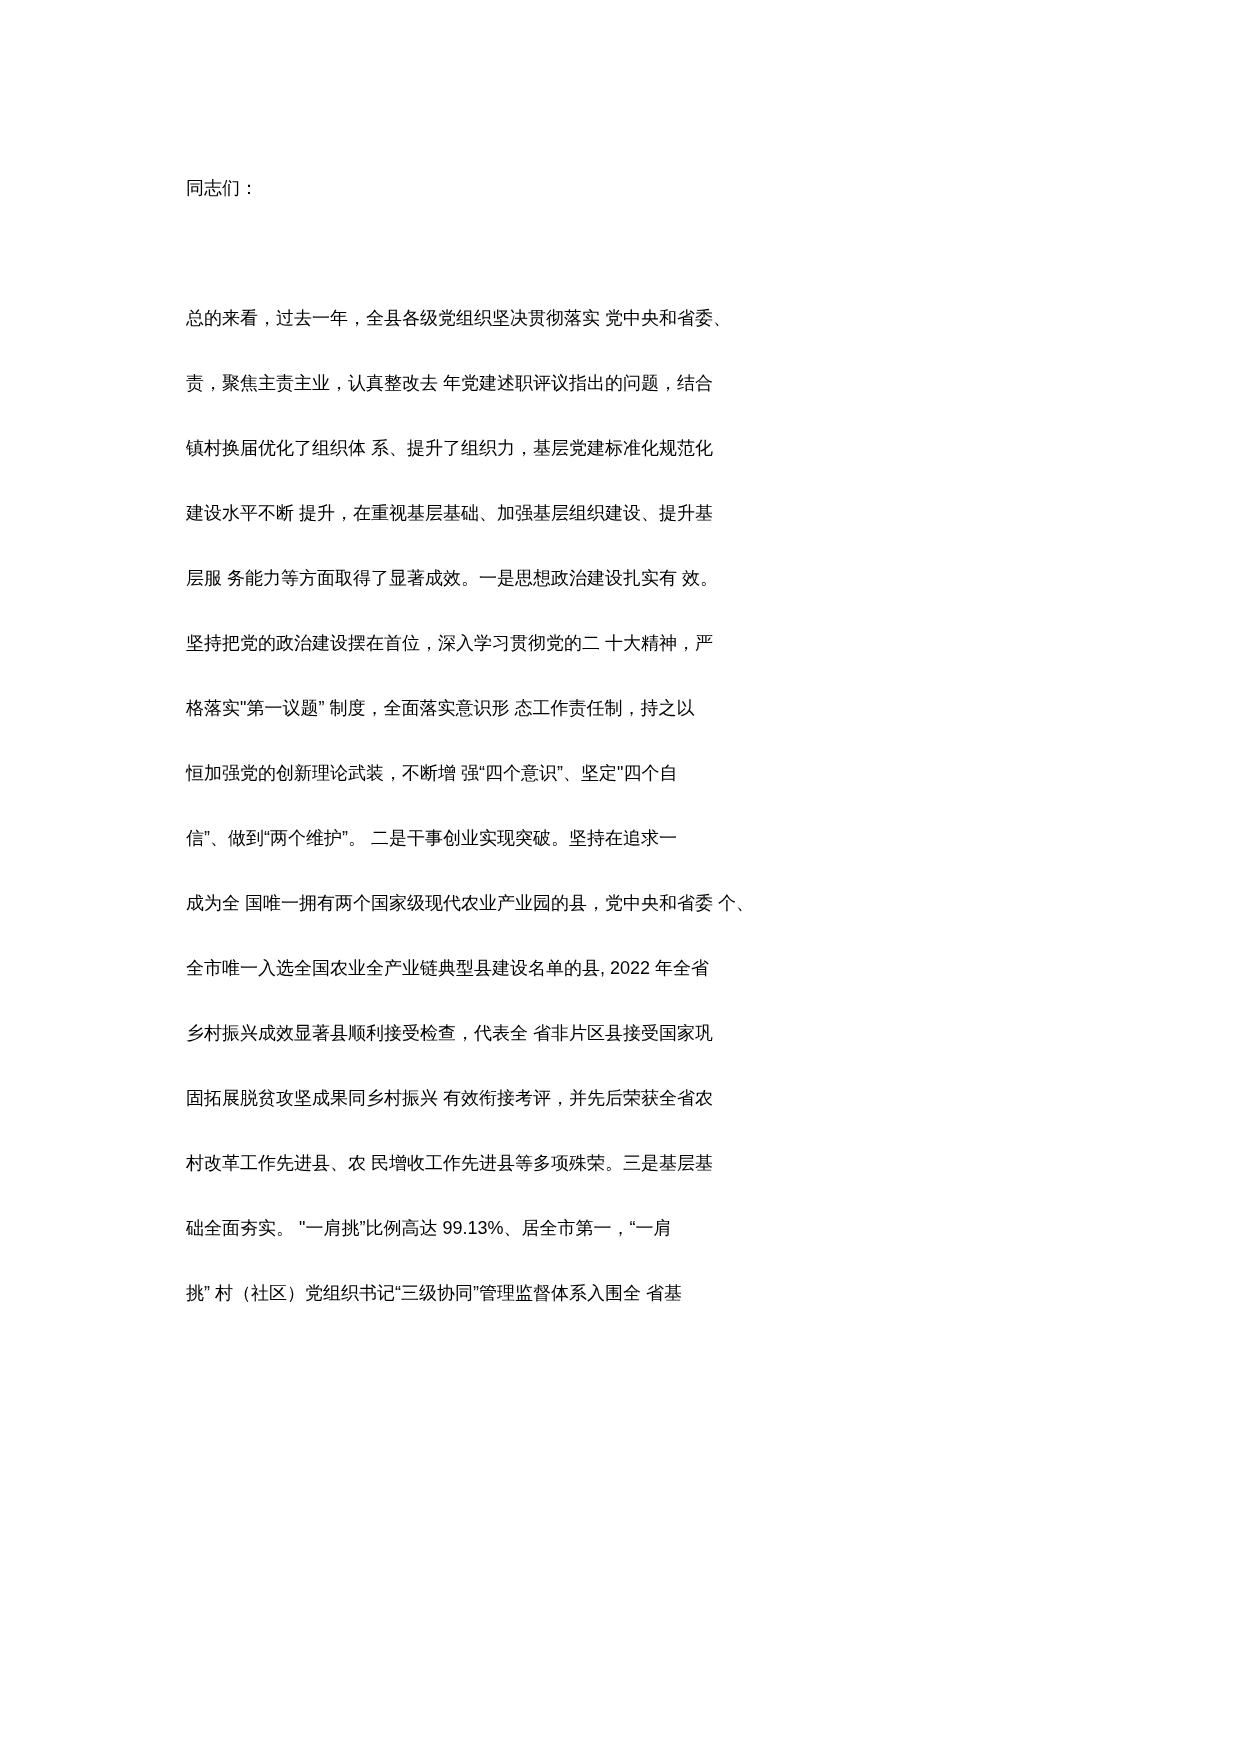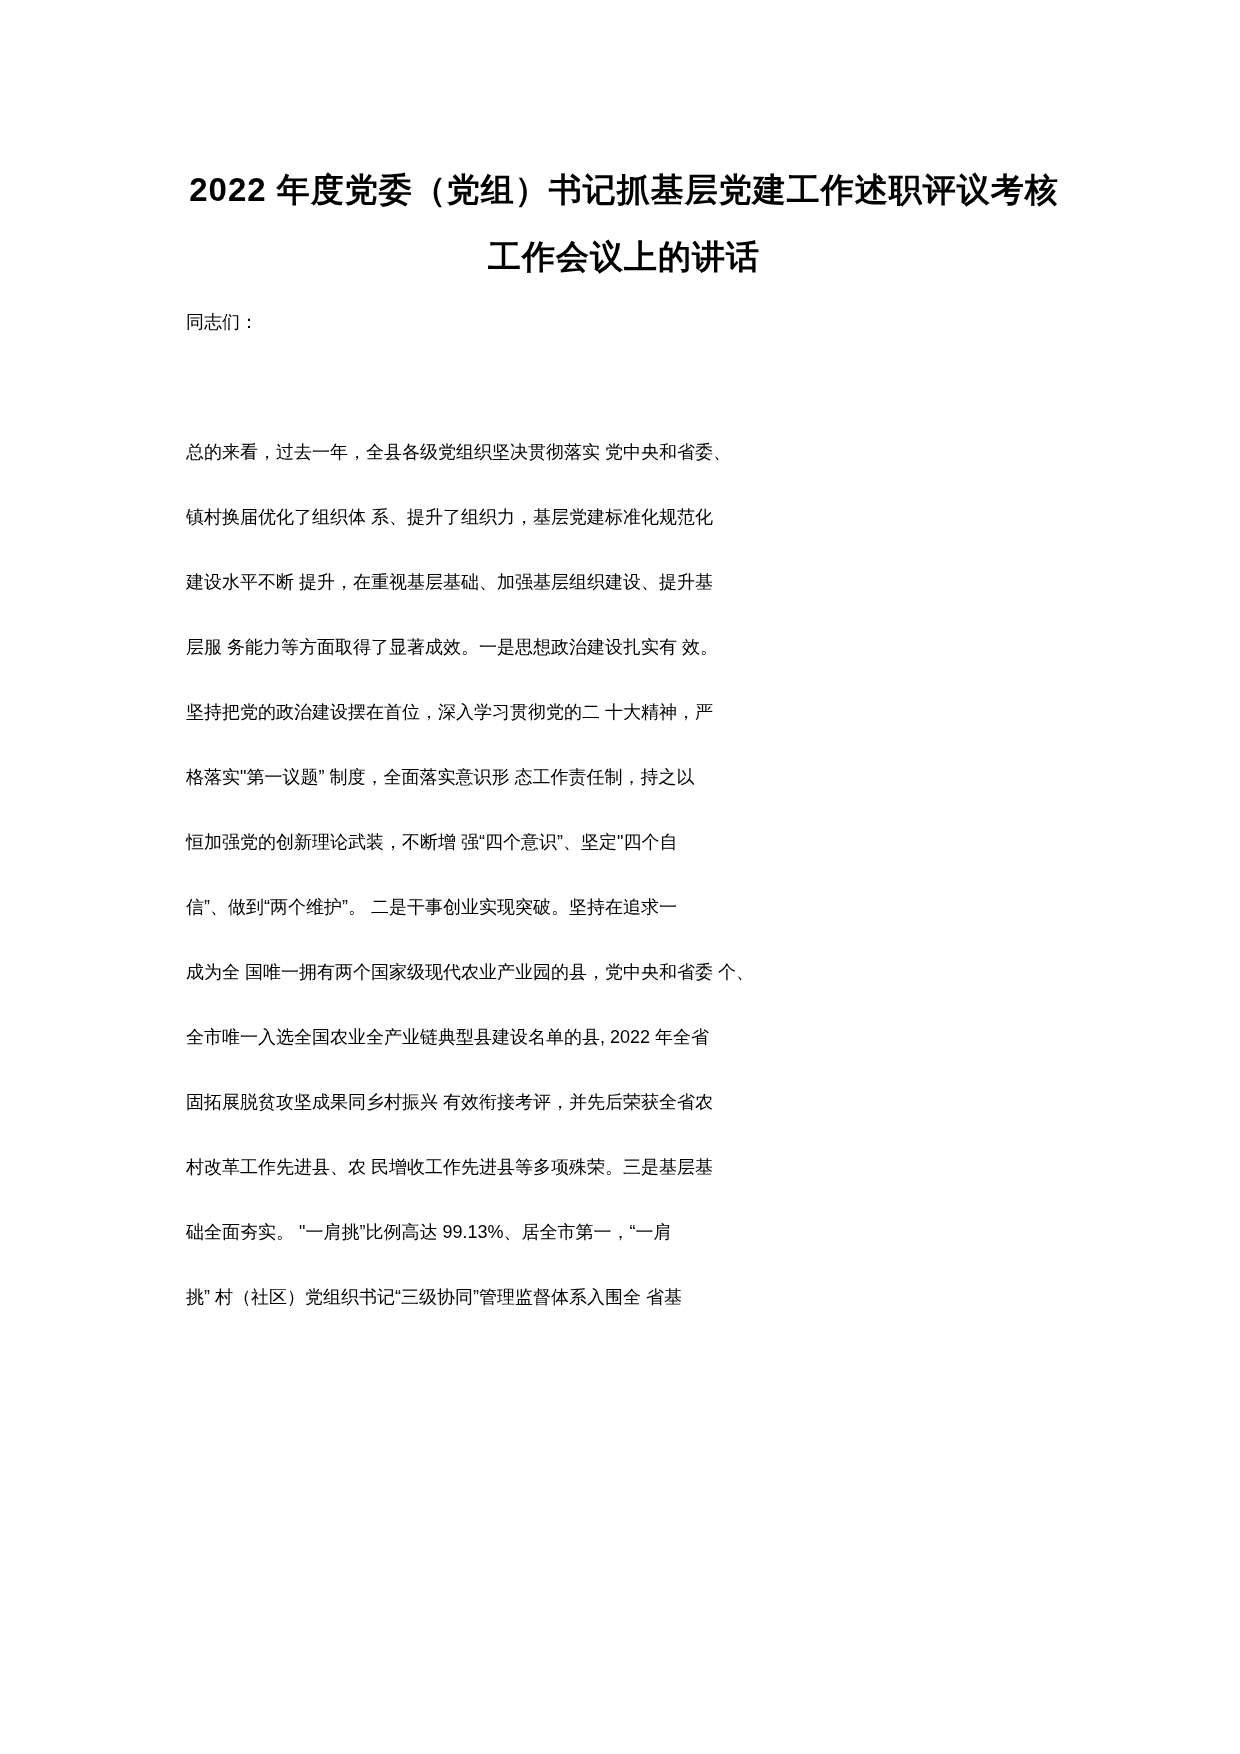--- a/index.html
+++ b/index.html
@@ -39,38 +39,36 @@
   }
   .line.blank {
     min-height: 65px;
   }
 </style>
 </head>
 <body>
 
 <div class="page">
   <div class="content">
-    <h1 class="title">
-      <div class="title-line">2022 年度党委（党组）书记抓基层党建工作述职评议考核</div>
-      <div class="title-line">工作会议上的讲话</div>
-    </h1>
     <div class="doc-body">
       <div class="line">同志们：</div>
       <div class="line blank"></div>
       <div>
           <div class="line">总的来看，过去一年，全县各级党组织坚决贯彻落实 党中央和省委、</div>
+          <div class="line">责，聚焦主责主业，认真整改去 年党建述职评议指出的问题，结合</div>
           <div class="line">镇村换届优化了组织体 系、提升了组织力，基层党建标准化规范化</div>
           <div class="line">建设水平不断 提升，在重视基层基础、加强基层组织建设、提升基</div>
           <div class="line">层服 务能力等方面取得了显著成效。一是思想政治建设扎实有 效。</div>
           <div class="line">坚持把党的政治建设摆在首位，深入学习贯彻党的二 十大精神，严</div>
           <div class="line">格落实"第一议题” 制度，全面落实意识形 态工作责任制，持之以</div>
           <div class="line">恒加强党的创新理论武装，不断增 强“四个意识”、坚定"四个自</div>
           <div class="line">信”、做到“两个维护”。 二是干事创业实现突破。坚持在追求一</div>
           <div class="line">成为全 国唯一拥有两个国家级现代农业产业园的县，党中央和省委 个、</div>
           <div class="line">全市唯一入选全国农业全产业链典型县建设名单的县, 2022 年全省</div>
+          <div class="line">乡村振兴成效显著县顺利接受检查，代表全 省非片区县接受国家巩</div>
           <div class="line">固拓展脱贫攻坚成果同乡村振兴 有效衔接考评，并先后荣获全省农</div>
           <div class="line">村改革工作先进县、农 民增收工作先进县等多项殊荣。三是基层基</div>
           <div class="line">础全面夯实。 "一肩挑”比例高达 99.13%、居全市第一，“一肩</div>
           <div class="line">挑” 村（社区）党组织书记“三级协同”管理监督体系入围全 省基</div>
         </div>
     </div>
   </div>
 </div>
 
 </body></html>

